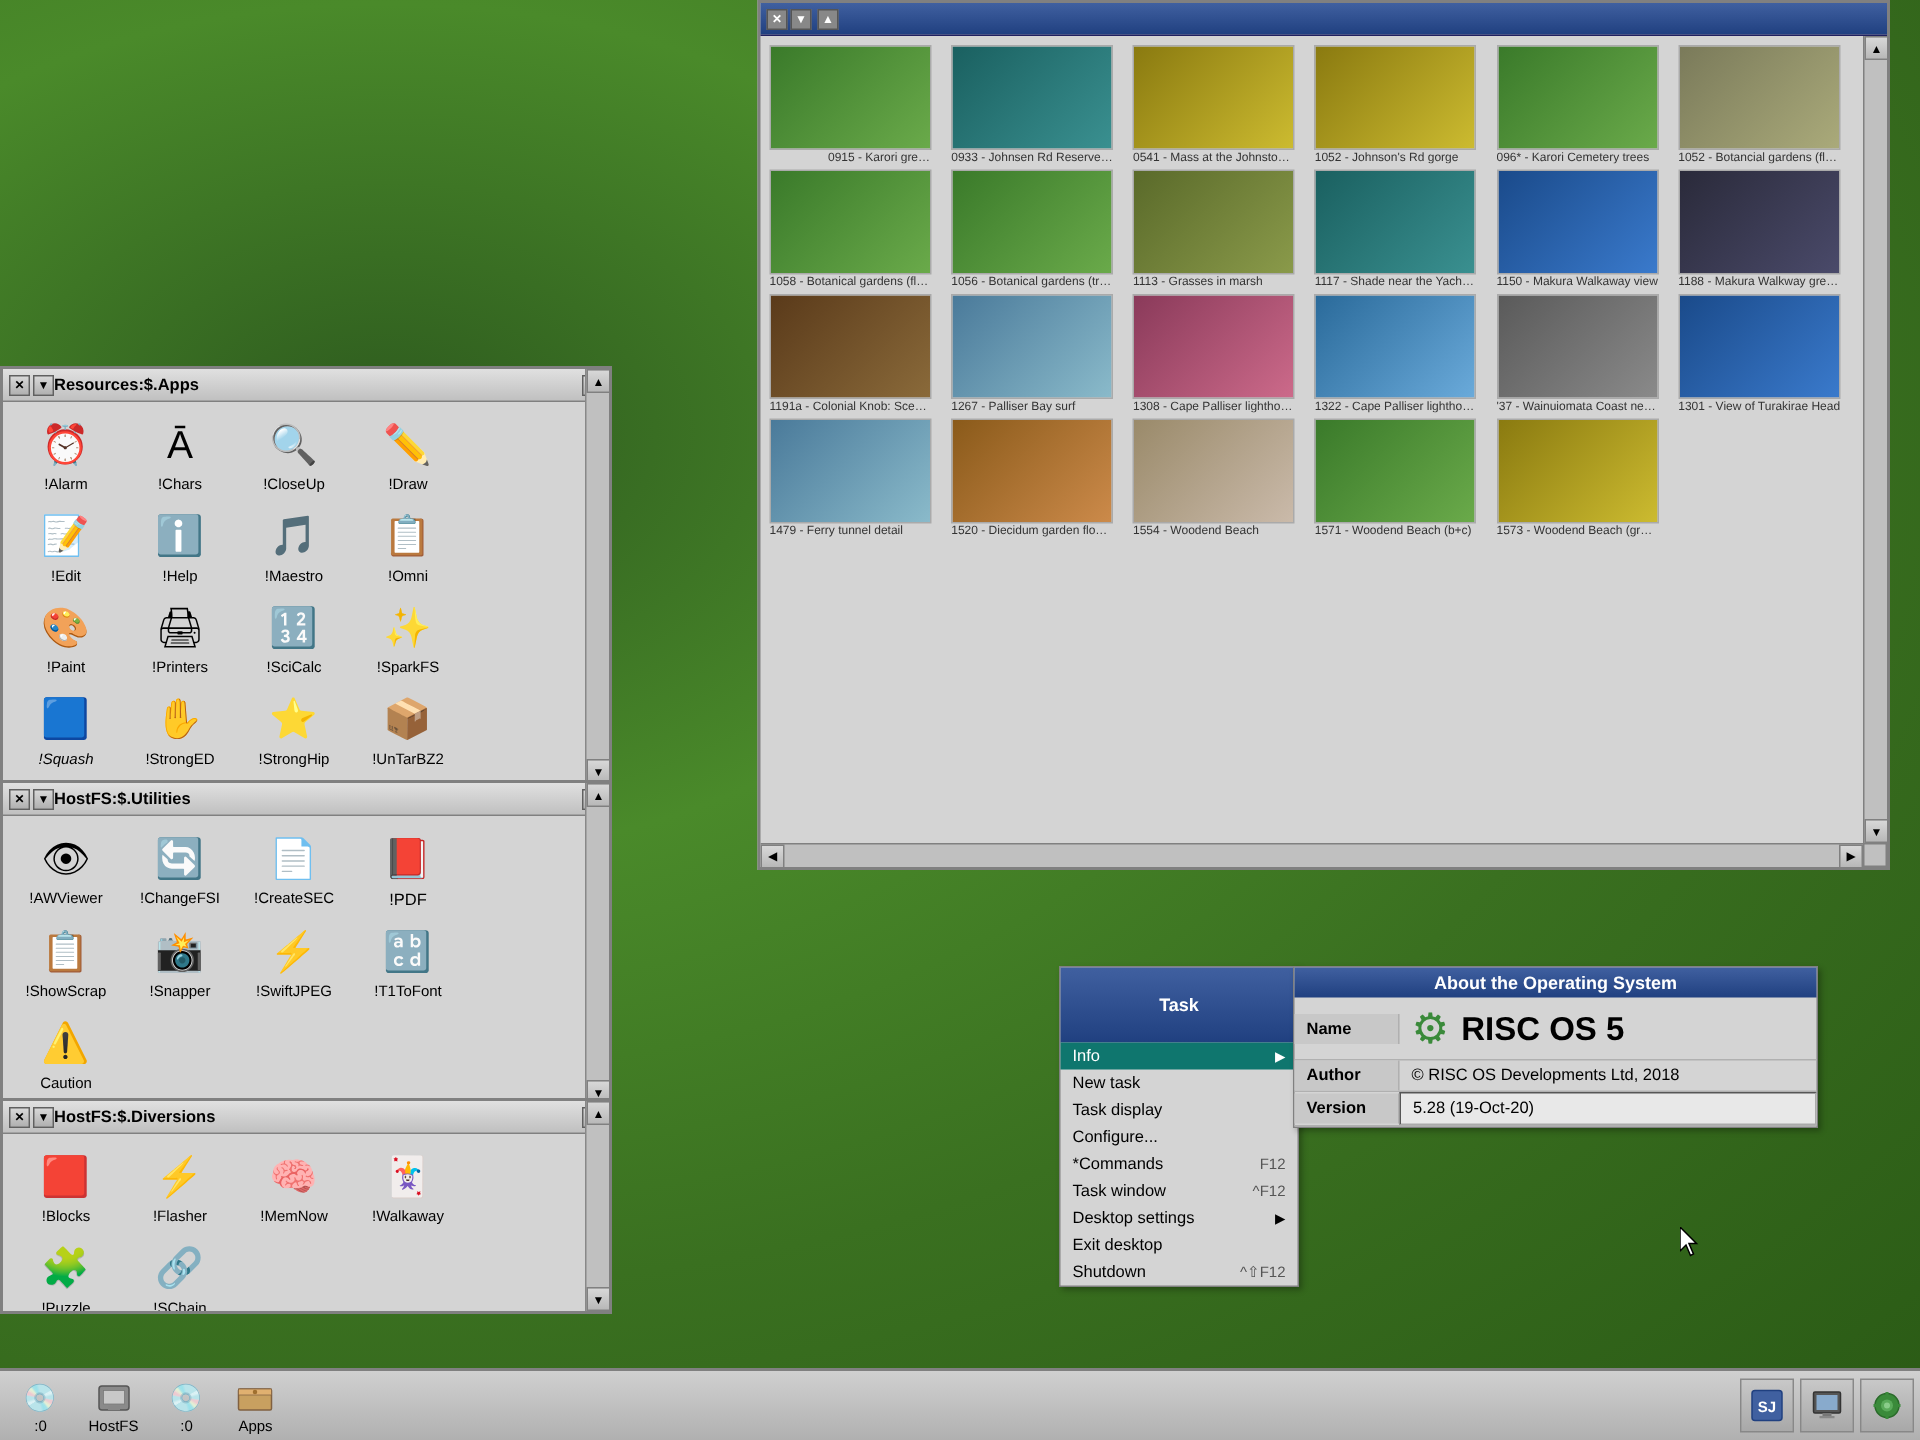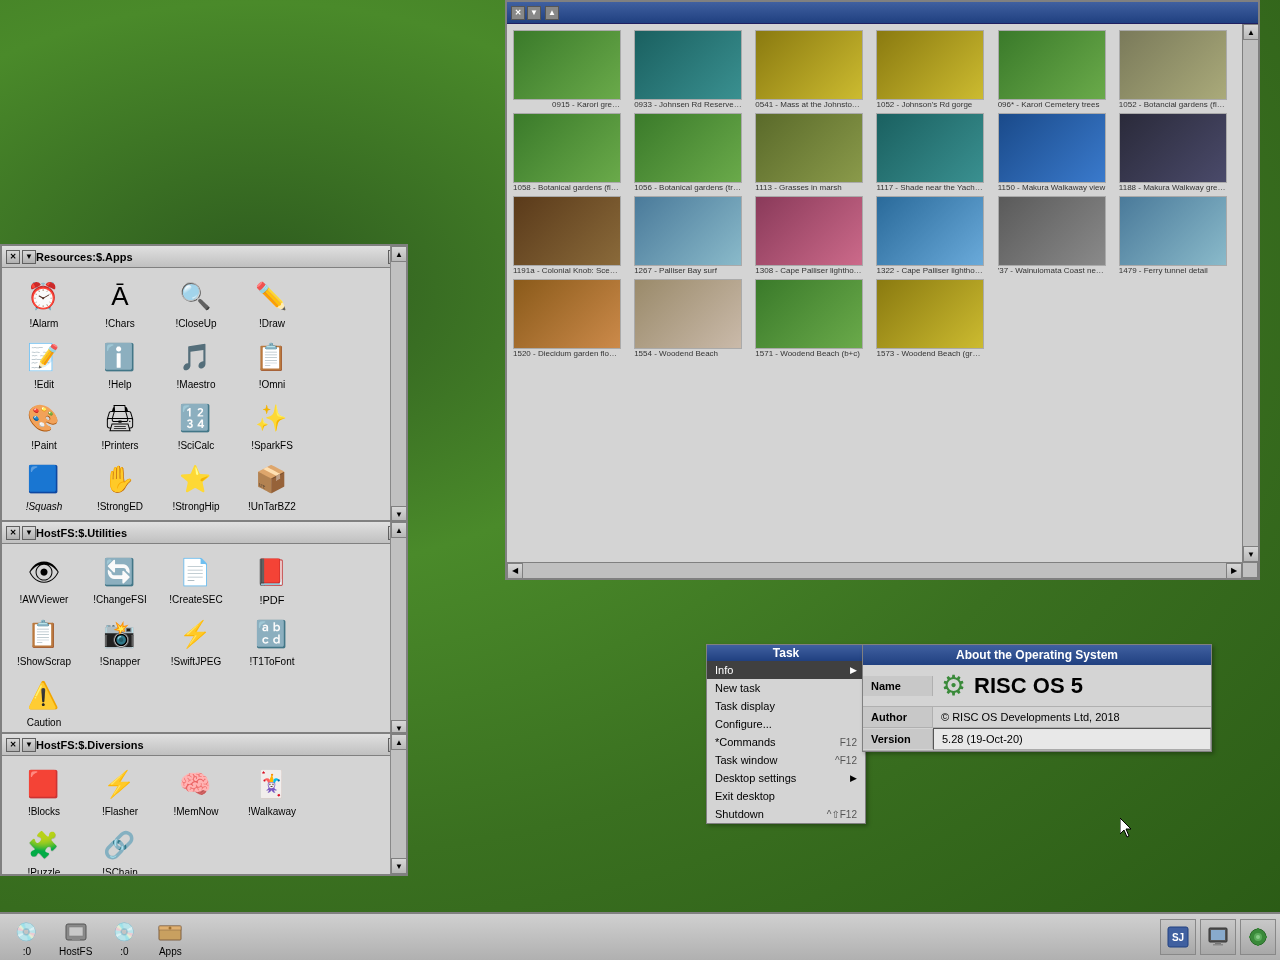--- a/index.html
+++ b/index.html
@@ -203,42 +203,42 @@
       width: 160px;
       background: #d4d4d4;
       border: 1px solid #808080;
       z-index: 50;
       box-shadow: 2px 2px 4px rgba(0,0,0,0.3);
     }
 
     .menu-header {
       background: linear-gradient(to bottom, #4060a0, #204080);
       color: white;
-      padding: 1px 8px;
+      padding: 18px 8px;
       font-weight: bold;
       font-size: 12px;
       text-align: center;
     }
 
     .menu-item {
       padding: 3px 8px 3px 8px;
       cursor: pointer;
       font-size: 11px;
       display: flex;
       align-items: center;
       justify-content: space-between;
     }
 
     .menu-item:hover, .menu-item.active {
       background: #4060a0;
       color: white;
     }
 
     .menu-item.active {
-      background: #404040;
+      background: #0f766e;
       color: white;
     }
 
     .menu-arrow {
       font-size: 9px;
     }
 
     .menu-shortcut {
       font-size: 10px;
       color: #555;
@@ -610,20 +610,24 @@
           </div>
           <div style="cursor: pointer;">
             <div class="photo-sky" style="width: 108px; height: 70px; border: 1px solid rgb(170, 170, 170);"></div>
             <div style="font-size: 8px; color: rgb(51, 51, 51); overflow: hidden; text-overflow: ellipsis; white-space: nowrap; width: 108px;">1322 - Cape Palliser lighthouse view</div>
           </div>
           <div style="cursor: pointer;">
             <div class="photo-grey" style="width: 108px; height: 70px; border: 1px solid rgb(170, 170, 170);"></div>
             <div style="font-size: 8px; color: rgb(51, 51, 51); overflow: hidden; text-overflow: ellipsis; white-space: nowrap; width: 108px;">'37 - Wainuiomata Coast near...</div>
           </div>
           <div style="cursor: pointer;">
+            <div class="photo-blue" style="width: 108px; height: 70px; border: 1px solid rgb(170, 170, 170);"></div>
+            <div style="font-size: 8px; color: rgb(51, 51, 51); overflow: hidden; text-overflow: ellipsis; white-space: nowrap; width: 108px;">1301 - View of Turakirae Head</div>
+          </div>
+          <div style="cursor: pointer;">
             <div class="photo-coast" style="width: 108px; height: 70px; border: 1px solid rgb(170, 170, 170);"></div>
             <div style="font-size: 8px; color: rgb(51, 51, 51); overflow: hidden; text-overflow: ellipsis; white-space: nowrap; width: 108px;">1479 - Ferry tunnel detail</div>
           </div>
           <div style="cursor: pointer;">
             <div class="photo-orange" style="width: 108px; height: 70px; border: 1px solid rgb(170, 170, 170);"></div>
             <div style="font-size: 8px; color: rgb(51, 51, 51); overflow: hidden; text-overflow: ellipsis; white-space: nowrap; width: 108px;">1520 - Diecidum garden flowers</div>
           </div>
           <div style="cursor: pointer;">
             <div class="photo-sand" style="width: 108px; height: 70px; border: 1px solid rgb(170, 170, 170);"></div>
             <div style="font-size: 8px; color: rgb(51, 51, 51); overflow: hidden; text-overflow: ellipsis; white-space: nowrap; width: 108px;">1554 - Woodend Beach</div>

